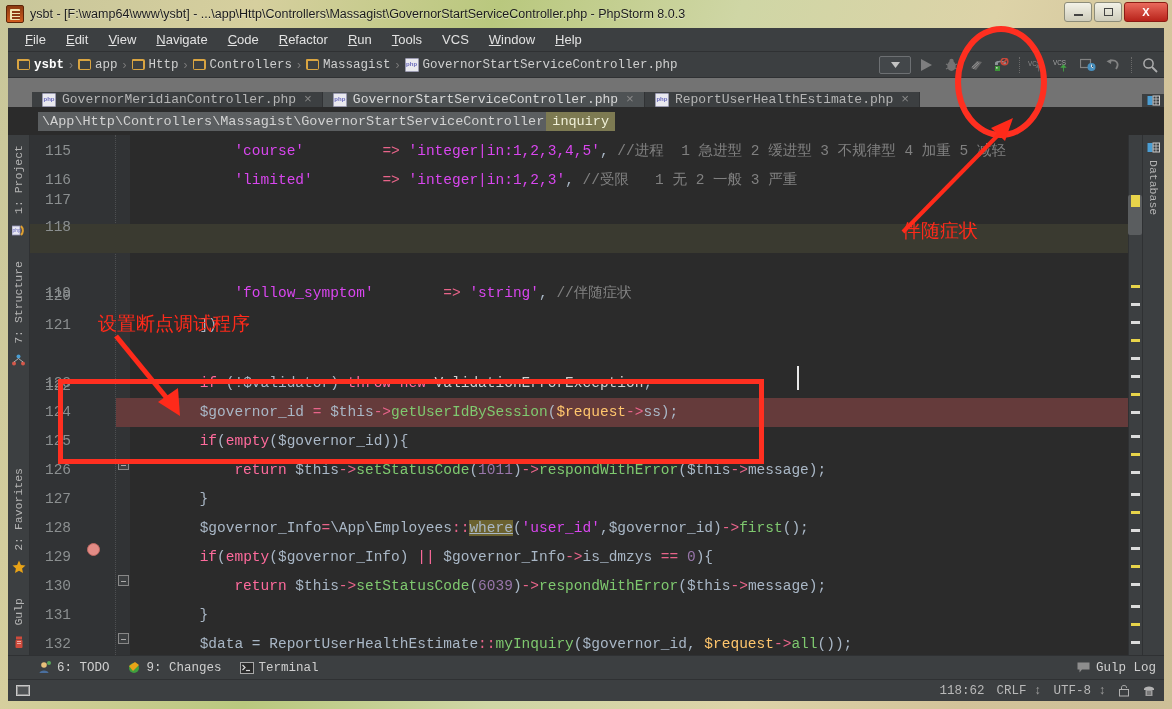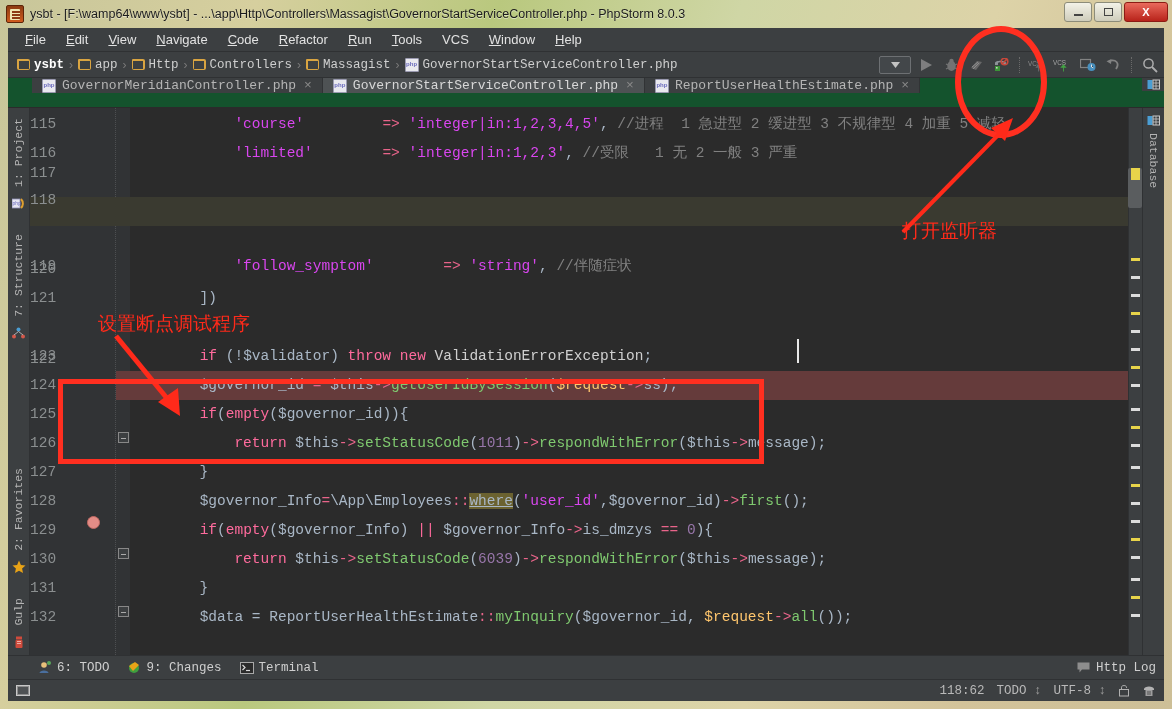--- a/index.html
+++ b/index.html
@@ -102,21 +102,21 @@
   .tb{ width:20px;height:20px;display:flex;align-items:center;justify-content:center;opacity:.85;}
   .tb svg{display:block;}
   .tb-div{ width:1px;height:16px;border-left:1px dotted #6a6a6a; margin:0 3px;}
   .combo{
     width:32px;height:18px;border:1px solid #6d7073;border-radius:2px;background:#43474a;
     display:flex;align-items:center;justify-content:center;
   }
 
   
   #tabs{
-    height:30px; background:#14532d; display:flex; align-items:flex-start;
+    height:30px; background:#737373; display:flex; align-items:flex-end;
     border-bottom:1px solid #2b2b2b; position:relative;
   }
   .tab{
     display:flex;align-items:center;gap:6px;padding:0 10px;
     font-family:"Liberation Mono", monospace; font-size:13px; color:#b5b5b5;
     border-right:1px solid #313335;
     background:#3c3f41;
   }
   .tab.active{ background:#4e5254; color:#d8d8d8;}
   .tab .x{ color:#8a8a8a; font-size:13px; margin-left:2px;}
@@ -159,21 +159,21 @@
   }
   #fold-col{
     position:absolute;left:86px;top:0;width:14px;height:100%;
     background:#313335;
   }
   .code-line{
     position:absolute; left:0; right:0; height:29px; line-height:29px;
     font-family:"Liberation Mono", monospace; font-size:14.5px; white-space:pre;
   }
   .ln{
-    position:absolute;left:0;width:56px;text-align:left;
+    position:absolute;left:0;width:56px;text-align:center;
     color:#8b8f90; font-family:"Liberation Mono",monospace; font-size:14.5px;
   }
   .code-txt{ position:absolute; left:100px; color:#a9b7c6;}
   
   .s-str{color:#d946ef;}
   .s-com{color:#808080;}
   .s-kw2{color:#ff6b9d;}
   .s-fn{color:#ffc66d;}
   .s-var{color:#9876aa;}
   .s-def{color:#a9b7c6;}
@@ -404,20 +404,25 @@
       <div style="flex:1;background:#3c3f41;border-right:1px solid #313335;"></div>
       <div style="width:22px;display:flex;align-items:center;justify-content:center;background:#3c3f41;">
         <svg width="13" height="13" viewBox="0 0 13 13">
           <rect x="0.5" y="2" width="5" height="9" fill="#4a9ed4"></rect>
           <rect x="6" y="2" width="6.5" height="9" fill="none" stroke="#c9c9c9" stroke-width="1"></rect>
           <path d="M6 5 L12.5 5 M6 8 L12.5 8 M9 2 L9 11" stroke="#c9c9c9" stroke-width="0.8"></path>
         </svg>
       </div>
     </div>
 
+    <div id="navpath">
+      <div style="width:24px;"></div>
+      <span class="seg1">\App\Http\Controllers\Massagist\GovernorStartServiceController</span>
+      <span class="seg2">inquiry</span>
+    </div>
 
     <div id="main">
 
       <div class="side-strip">
         <div class="vtab rl">
           <span>1: Project</span>
         </div>
         <div style="height:4px"></div>
         <svg width="13" height="13" viewBox="0 0 13 13" style="flex:0 0 auto;">
           <rect x="0" y="2" width="8" height="9" fill="#e7e7f2" stroke="#8f8fb5" stroke-width="0.8"></rect>
@@ -550,49 +555,49 @@
           <rect x="0.5" y="0.5" width="13" height="11" fill="#2b2b2b" stroke="#a8a8a8" stroke-width="1"></rect>
           <path d="M2.5 3 L5 5.5 L2.5 8" stroke="#d8d8d8" stroke-width="1.2" fill="none"></path>
           <path d="M6 8.5 L10 8.5" stroke="#d8d8d8" stroke-width="1.2"></path>
         </svg>
         <span>Terminal</span>
       </div>
       <div id="bottomright">
         <svg width="13" height="11" viewBox="0 0 13 11">
           <path d="M0.5 0.5 L12.5 0.5 L12.5 7.5 L5 7.5 L2.5 10.5 L2.5 7.5 L0.5 7.5 Z" fill="#8d8d8d"></path>
         </svg>
-        <span>Http Log</span>
+        <span>Gulp Log</span>
       </div>
     </div>
 
     <div id="statusbar">
       <svg width="14" height="12" viewBox="0 0 14 12">
         <rect x="0.5" y="0.5" width="13" height="10" fill="#8d8d8d" stroke="#c8c8c8" stroke-width="1"></rect>
         <rect x="2" y="2" width="10" height="7" fill="#4f5254"></rect>
       </svg>
       <div id="statusright">
         <span>118:62</span>
-        <span><span>TODO</span> <span class="stat-sep">↕</span></span>
+        <span><span>CRLF</span> <span class="stat-sep">↕</span></span>
         <span><span>UTF-8</span> <span class="stat-sep">↕</span></span>
         <svg width="12" height="13" viewBox="0 0 12 13">
           <rect x="1.5" y="5.5" width="9" height="6.5" fill="none" stroke="#b0b0b0" stroke-width="1"></rect>
           <path d="M3.5 5.5 L3.5 3.2 C3.5 1, 8.5 1, 8.5 3.2 L8.5 4" fill="none" stroke="#b0b0b0" stroke-width="1"></path>
         </svg>
         <svg width="14" height="14" viewBox="0 0 14 14">
           <path d="M2 5 C2 1.5, 12 1.5, 12 5 L12 6 L2 6 Z" fill="#b3b3b3"></path>
           <rect x="3.5" y="6" width="7" height="6" fill="#9e9e9e"></rect>
           <path d="M5 8 L9 8 M5 10 L9 10" stroke="#4a4a4a" stroke-width="0.9"></path>
         </svg>
       </div>
     </div>
   </div>
 
   <div class="anno" id="anno-circle"></div>
 
-  <div class="anno" id="anno-text-listener">打开监听器</div>
+  <div class="anno" id="anno-text-listener">伴随症状</div>
 
   <div class="anno" style="left:885px;top:100px;width:150px;height:140px;">
     <svg width="150" height="140" viewBox="0 0 150 140">
       <path d="M18 132 L120 28" stroke="#ff2a1a" stroke-width="4"></path>
       <path d="M128 18 L106 28 L120 41 Z" fill="#ff2a1a"></path>
     </svg>
   </div>
 
   <div class="anno" id="anno-text-breakpoint">设置断点调试程序</div>
 

